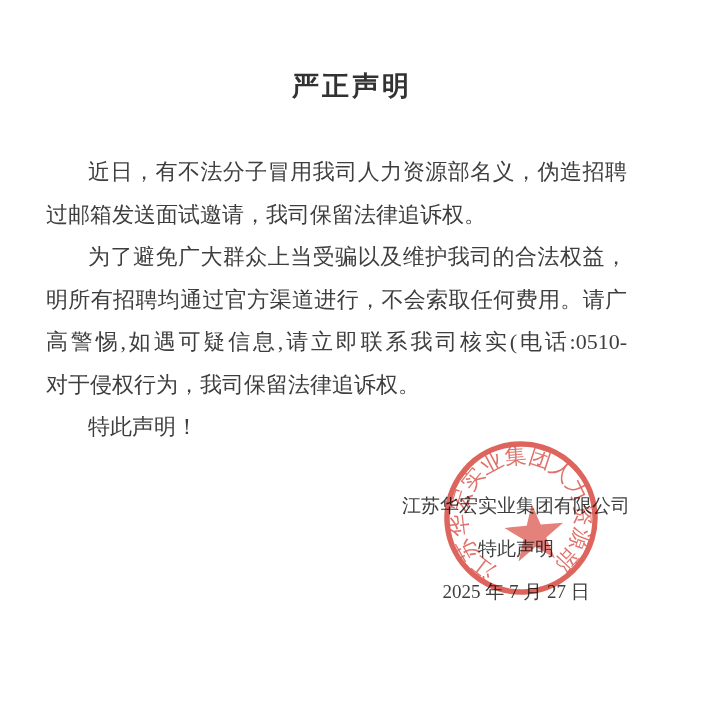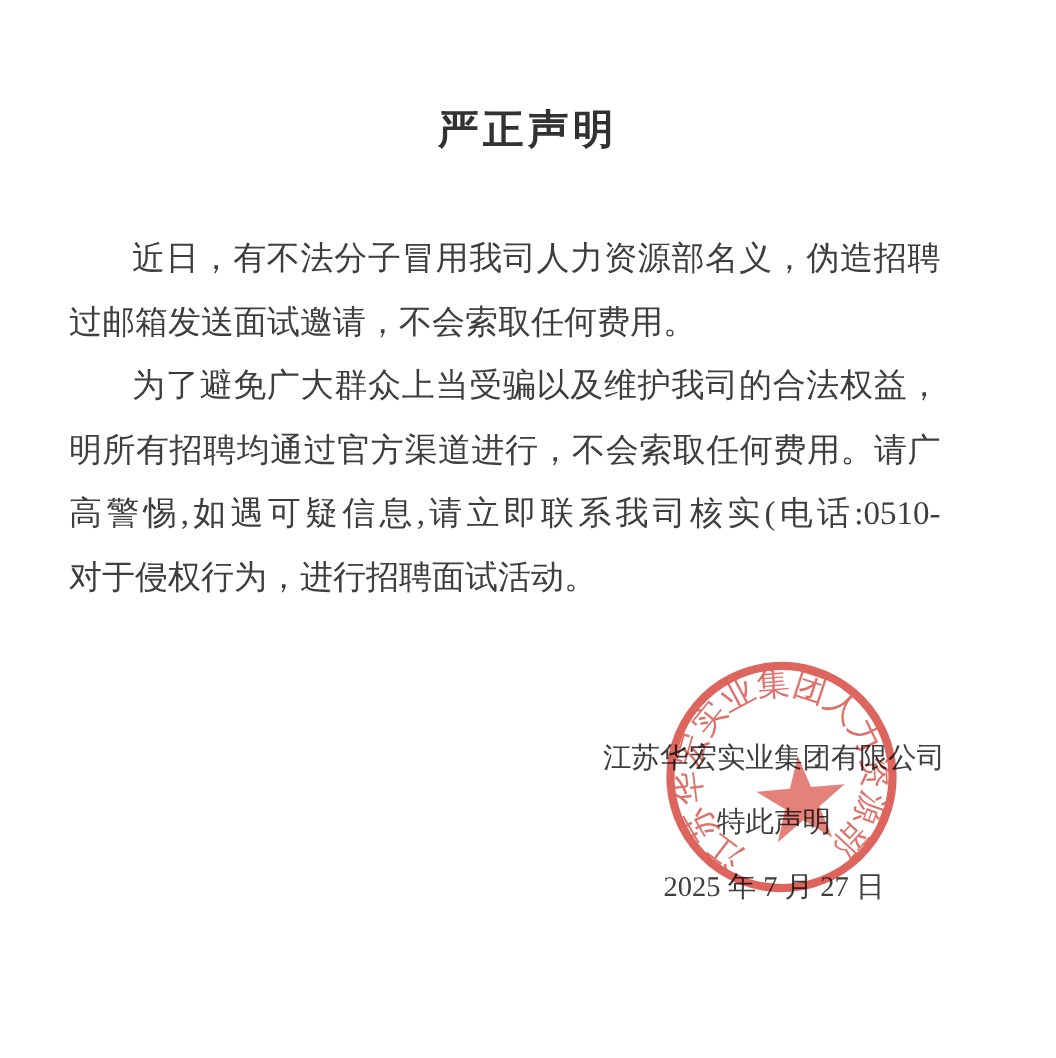--- a/index.html
+++ b/index.html
@@ -80,25 +80,26 @@
 </style>
 </head>
 <body>
 
 <div class="page">
 
   <h1 class="title">严正声明</h1>
 
   <div class="body-lines">
       <div class="line indent fill">近日，有不法分子冒用我司人力资源部名义，伪造招聘职位，通</div>
-      <div class="line">过邮箱发送面试邀请，不会索取任何费用。</div>
+      <div class="line">过邮箱发送面试邀请，我司保留法律追诉权。</div>
       <div class="line indent fill">为了避免广大群众上当受骗以及维护我司的合法权益，现郑重声</div>
       <div class="line fill">明所有招聘均通过官方渠道进行，不会索取任何费用。请广大群众提</div>
       <div class="line fill">高警惕,如遇可疑信息,请立即联系我司核实(电话:0510-52103917)。</div>
-      <div class="line">对于侵权行为，进行招聘面试活动。</div>
+      <div class="line">对于侵权行为，我司保留法律追诉权。</div>
+      <div class="line indent">特此声明！</div>
     </div>
 
   <div class="signature">
     <div class="sig-line">江苏华宏实业集团有限公司</div>
     <div class="sig-line">特此声明</div>
     <div class="sig-line">2025 年 7 月 27 日</div>
   </div>
 
   <svg class="seal" viewBox="-95 -95 190 190" xmlns="http://www.w3.org/2000/svg">
     <g transform="rotate(-5)">

